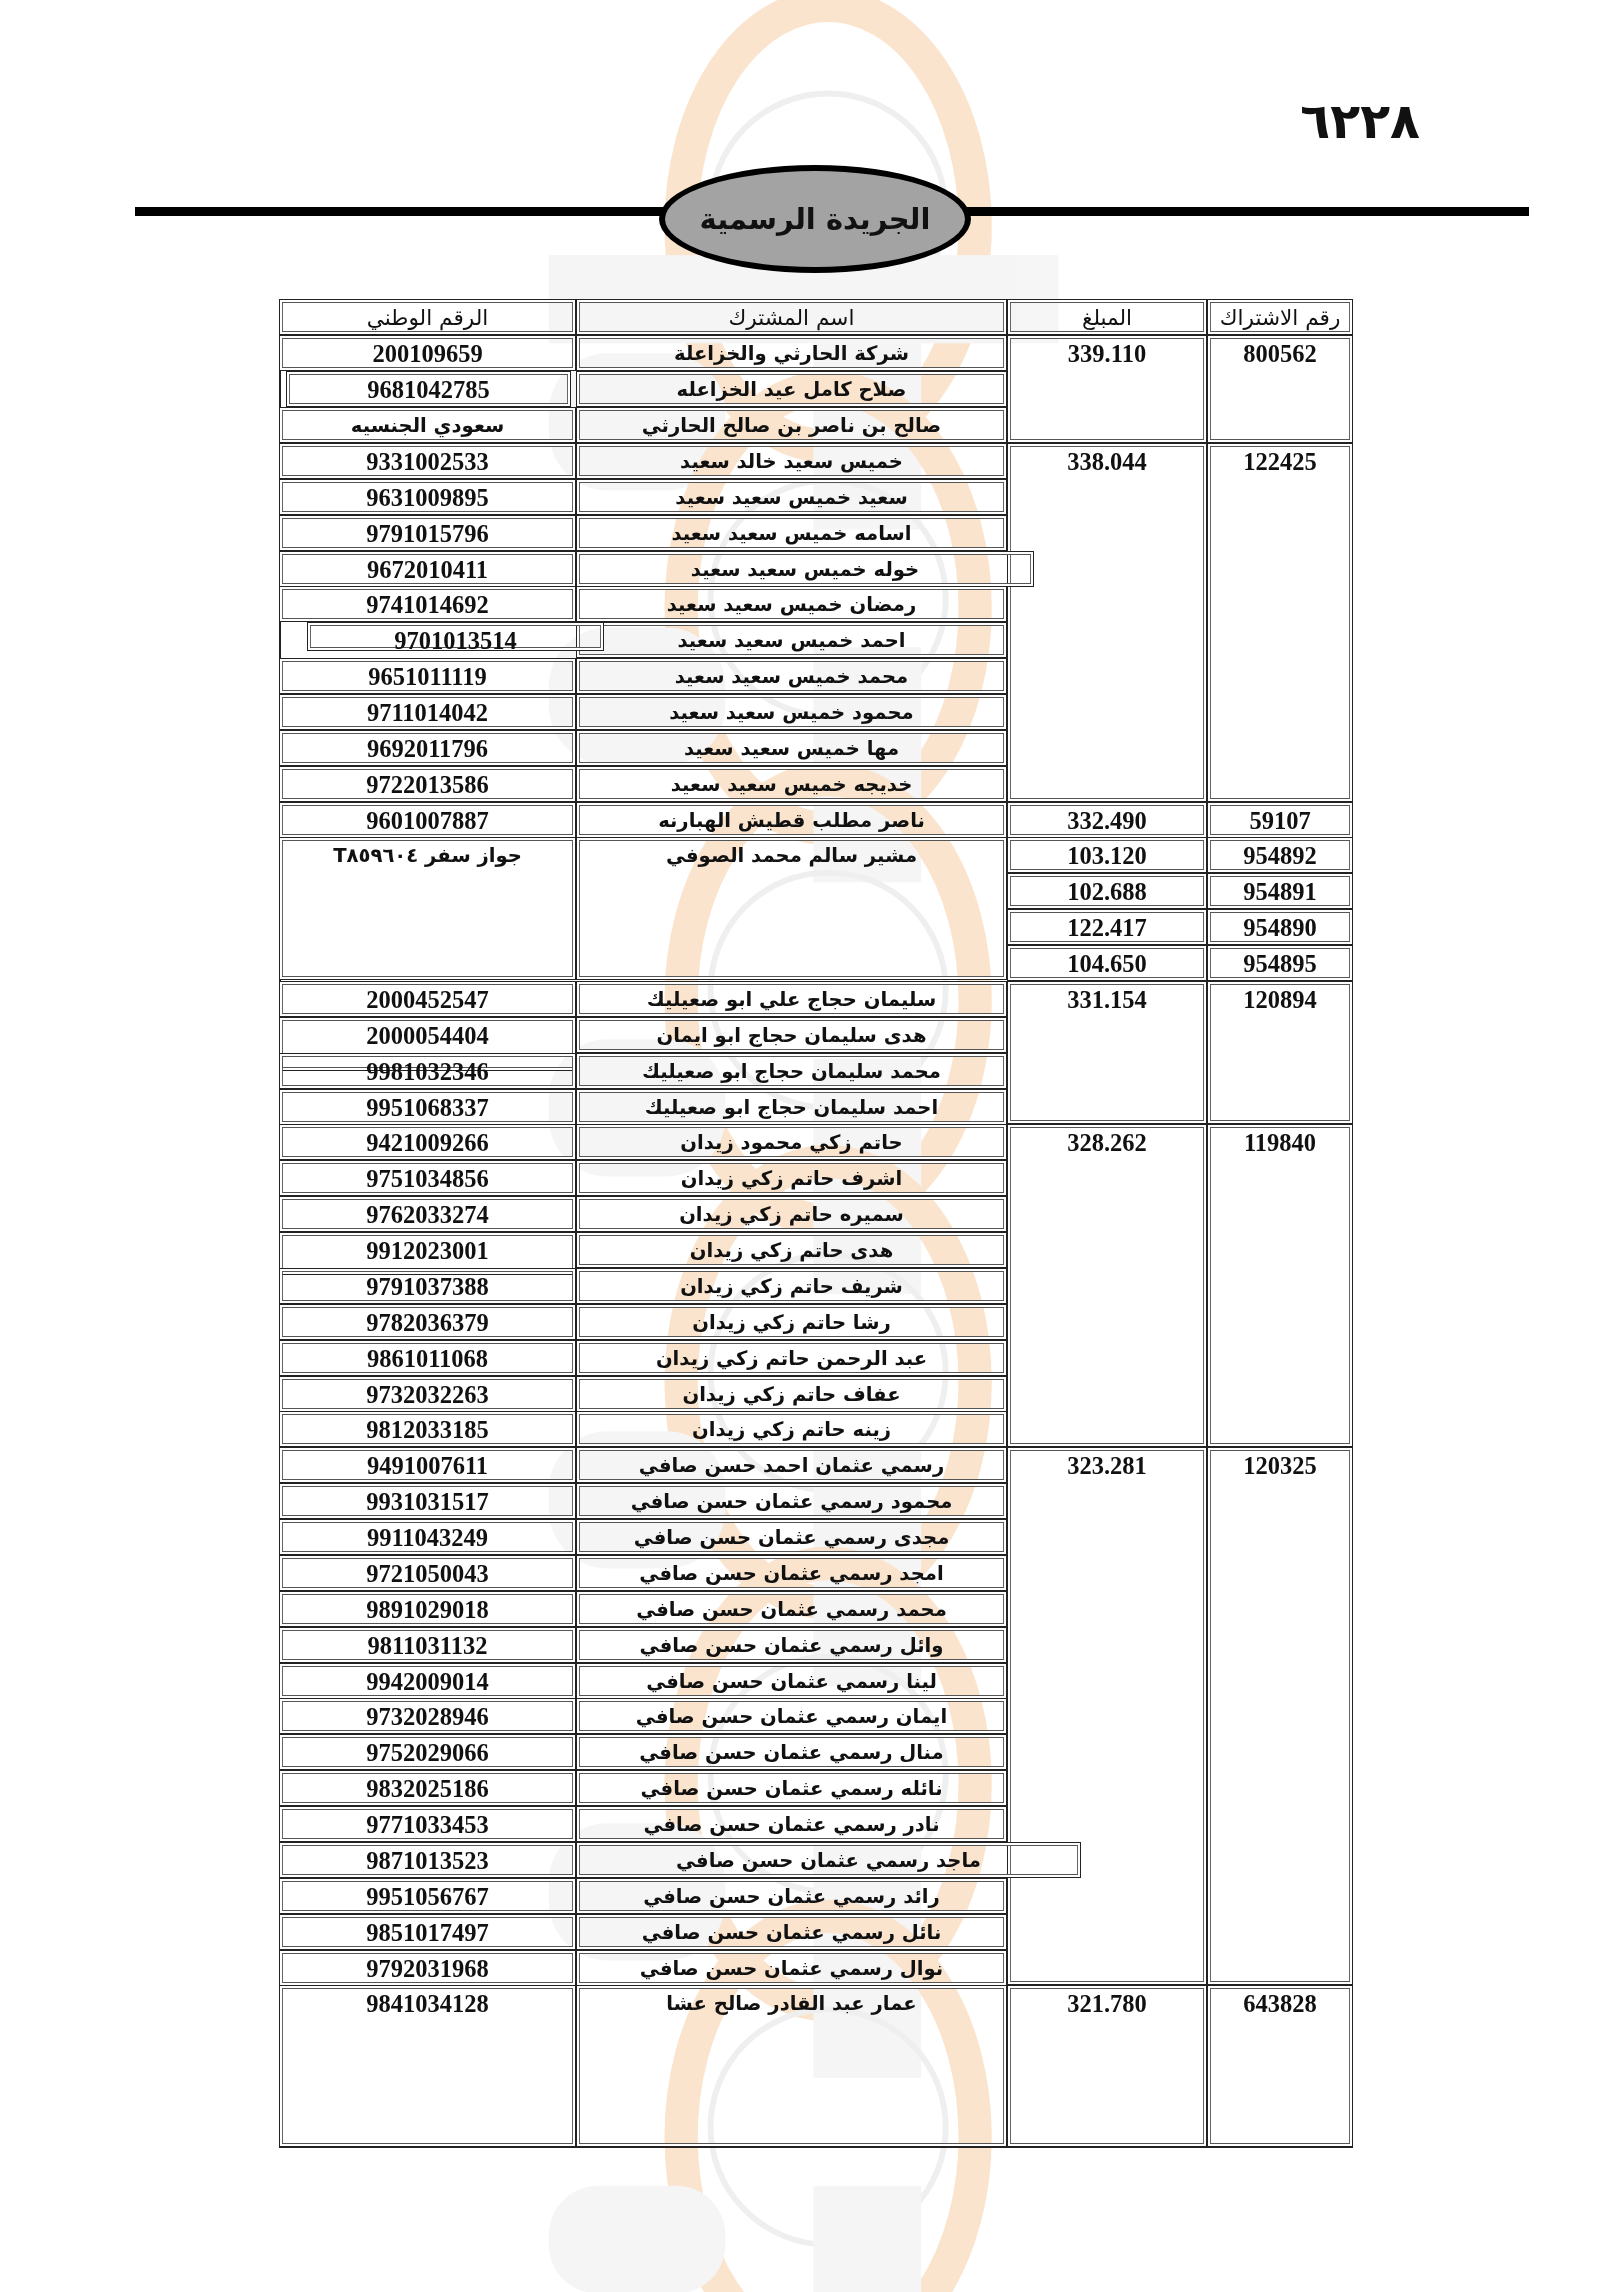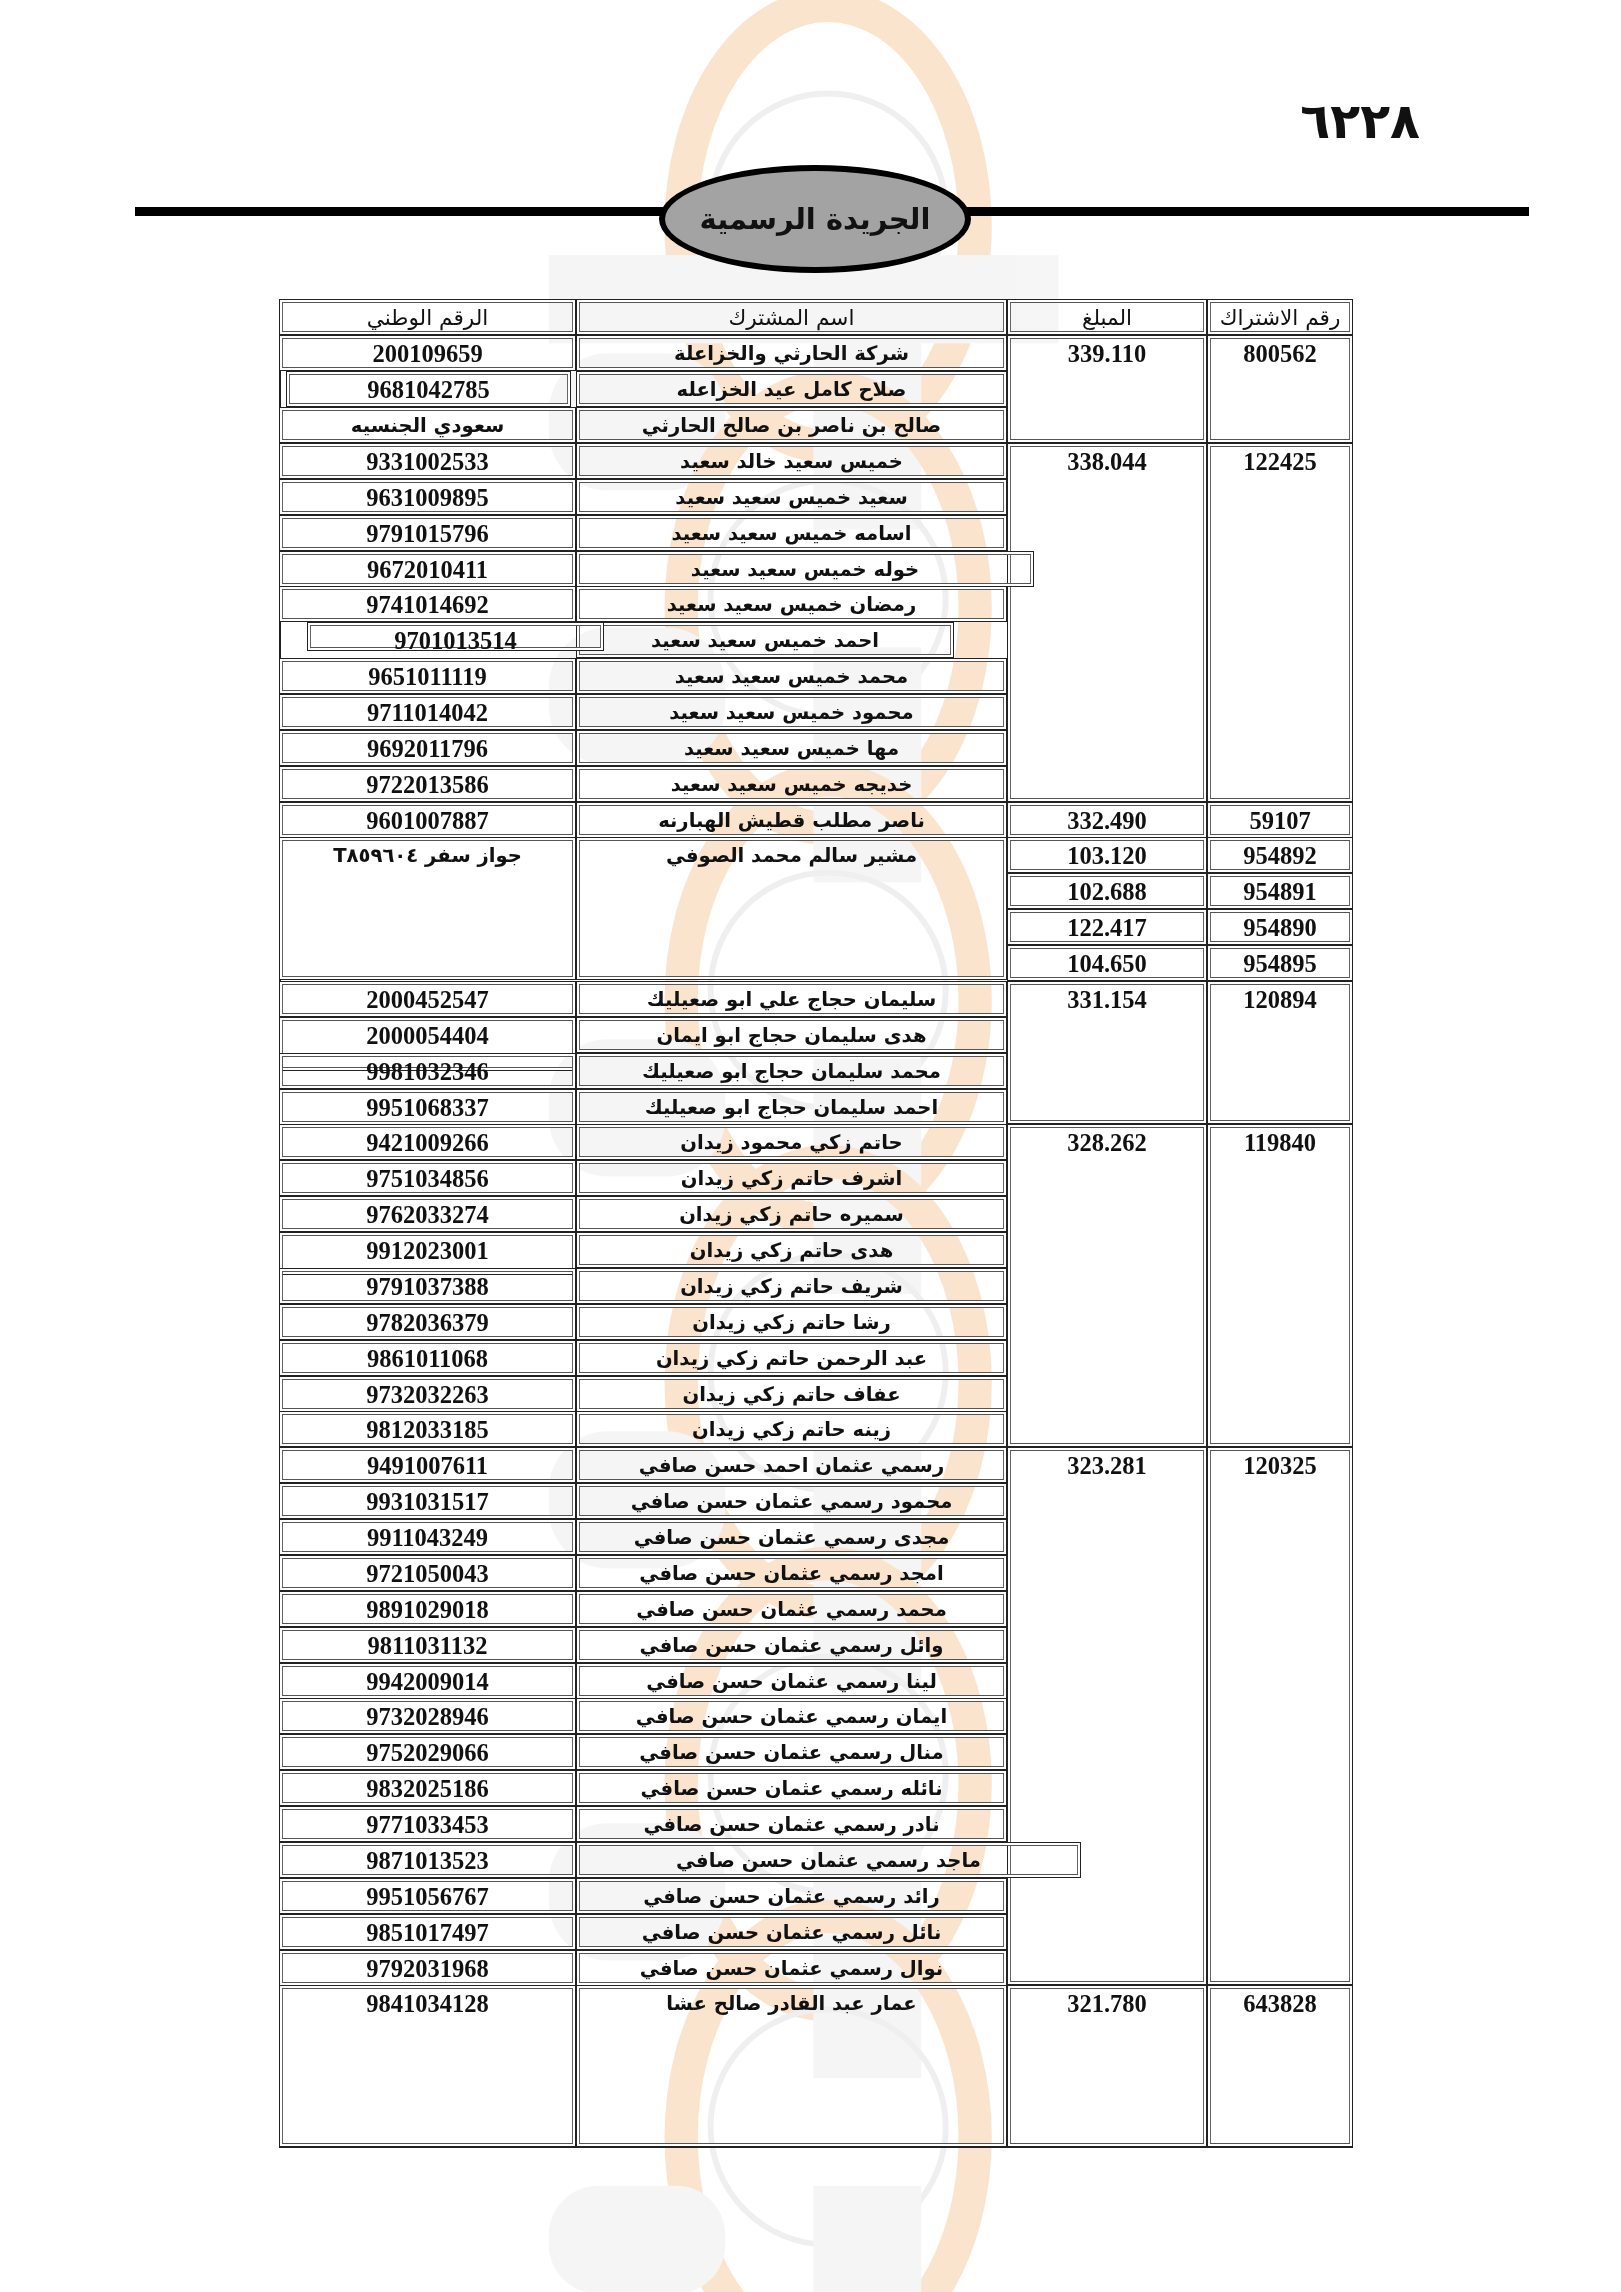--- a/index.html
+++ b/index.html
@@ -80,21 +80,21 @@
     <div class="cell name" style="left: 297px; width: 431px; top: 144px; height: 36px;">خميس سعيد خالد سعيد</div>
     <div class="cell num" style="left: 0px; width: 297px; top: 144px; height: 36px;">9331002533</div>
     <div class="cell name" style="left: 297px; width: 431px; top: 180px; height: 36px;">سعيد خميس سعيد سعيد</div>
     <div class="cell num" style="left: 0px; width: 297px; top: 180px; height: 36px;">9631009895</div>
     <div class="cell name" style="left: 297px; width: 431px; top: 216px; height: 36px;">اسامه خميس سعيد سعيد</div>
     <div class="cell num" style="left: 0px; width: 297px; top: 216px; height: 36px;">9791015796</div>
     <div class="cell name" style="left: 297px; width: 458px; top: 252px; height: 36px;">خوله خميس سعيد سعيد</div>
     <div class="cell num" style="left: 0px; width: 297px; top: 252px; height: 36px;">9672010411</div>
     <div class="cell name" style="left: 297px; width: 431px; top: 287px; height: 36px;">رمضان خميس سعيد سعيد</div>
     <div class="cell num" style="left: 0px; width: 297px; top: 287px; height: 36px;">9741014692</div>
-    <div class="cell name" style="left: 297px; width: 378px; top: 323px; height: 36px;">احمد خميس سعيد سعيد</div>
+    <div class="cell name" style="left: 297px; width: 431px; top: 323px; height: 36px;">احمد خميس سعيد سعيد</div>
     <div class="cell num" style="left: 0px; width: 297px; top: 323px; height: 29px; margin-left: 28px;">9701013514</div>
     <div class="cell name" style="left: 297px; width: 431px; top: 359px; height: 36px;">محمد خميس سعيد سعيد</div>
     <div class="cell num" style="left: 0px; width: 297px; top: 359px; height: 36px;">9651011119</div>
     <div class="cell name" style="left: 297px; width: 431px; top: 395px; height: 36px;">محمود خميس سعيد سعيد</div>
     <div class="cell num" style="left: 0px; width: 297px; top: 395px; height: 36px;">9711014042</div>
     <div class="cell name" style="left: 297px; width: 431px; top: 431px; height: 36px;">مها خميس سعيد سعيد</div>
     <div class="cell num" style="left: 0px; width: 297px; top: 431px; height: 36px;">9692011796</div>
     <div class="cell name" style="left: 297px; width: 431px; top: 467px; height: 36px;">خديجه خميس سعيد سعيد</div>
     <div class="cell num" style="left: 0px; width: 297px; top: 467px; height: 36px;">9722013586</div>
     <div class="cell num" style="left: 928px; width: 146px; top: 503px; height: 36px;">59107</div>

